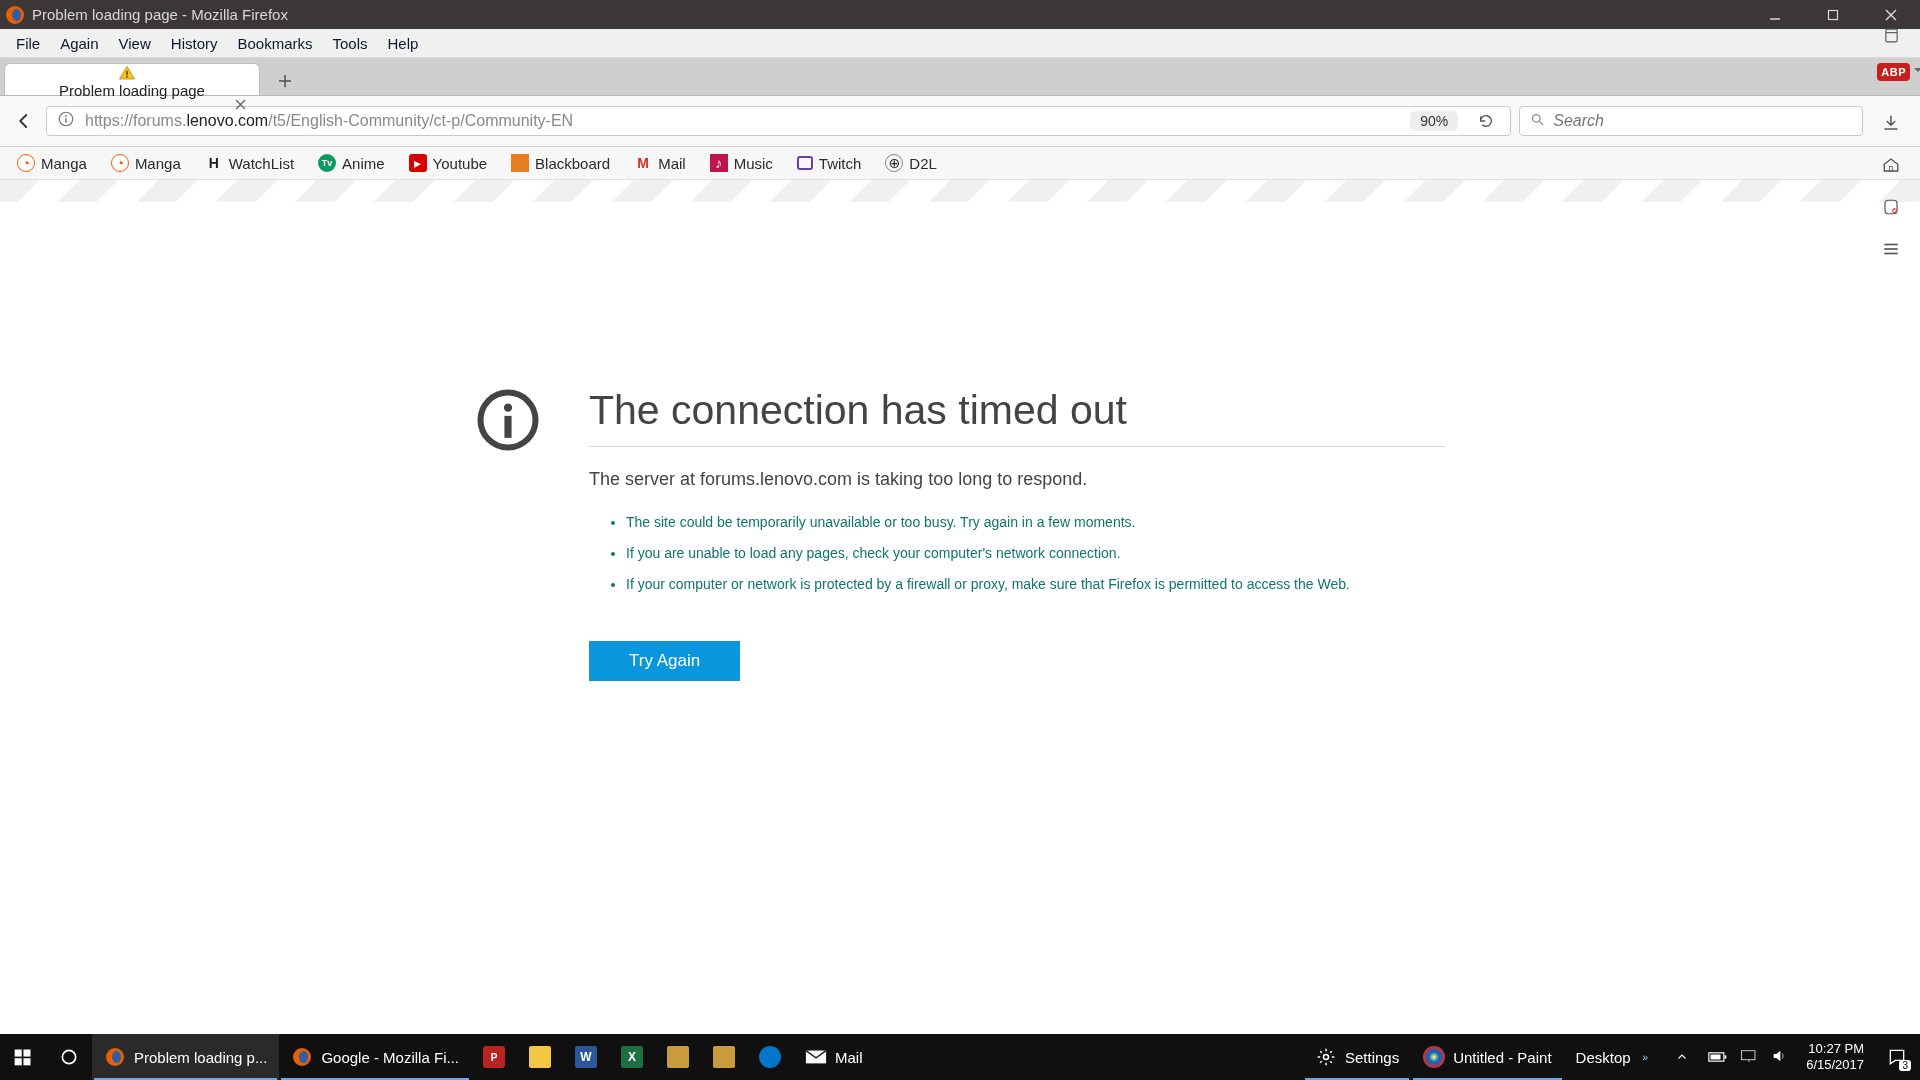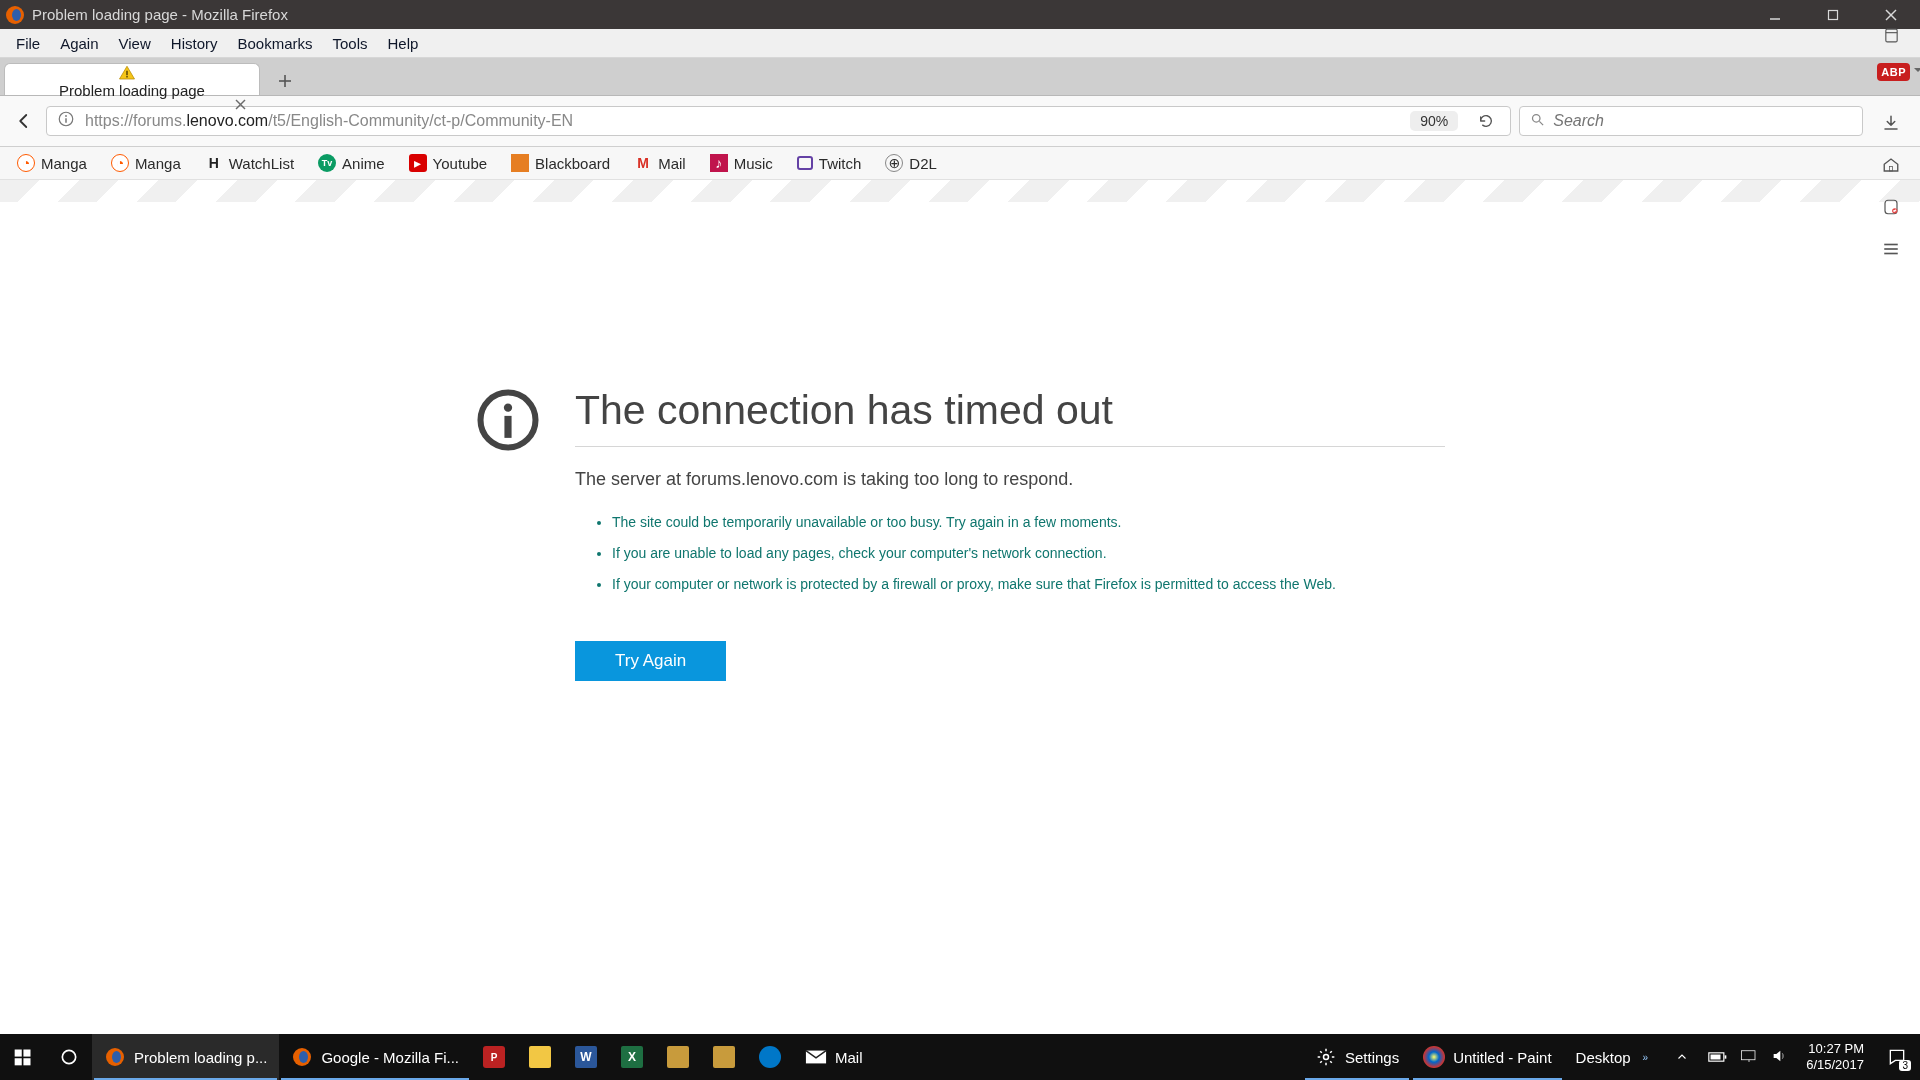--- a/index.html
+++ b/index.html
@@ -45,21 +45,21 @@
   .bmbar { height:33px; background:#f7f7f7; border-bottom:1px solid #e1e1e1; display:flex; align-items:center; padding-left:10px; gap:10px; font-size:15px; color:#2b2b2b; }
   .bm { display:flex; align-items:center; gap:6px; padding:4px 7px; border-radius:3px; cursor:default; }
   .bm-icon { width:18px; height:18px; display:flex; align-items:center; justify-content:center; font-size:14px; }
 
   
   .hazard { height:22px; background:
       repeating-linear-gradient(135deg,#f0f0f0 0 28px,#ffffff 28px 56px); }
 
   
   .page { background:#fff; padding-top:185px; display:flex; justify-content:center; }
-  .errorbox { width:970px; display:flex; gap:34px; }
+  .errorbox { width:970px; display:flex; gap:48px; }
   .big-info { flex:0 0 auto; }
   .body { flex:1; color:#4a4a4a; }
   h1.err-title { font-size:41px; font-weight:300; color:#444; border-bottom:1px solid #d6d6d6; padding-bottom:12px; margin-bottom:22px; }
   .subtext { font-size:18px; color:#444; margin-bottom:22px; }
   ul.tips { list-style:disc; padding-left:22px; }
   ul.tips li { font-size:14px; color:#0f766e; line-height:1.5; margin-bottom:10px;margin-left:15px; }
   .tryagain { margin-top:36px; background:#0996dd; color:#fff; border:none; font-size:17px; padding:10px 40px; cursor:pointer; }
 
   
   .taskbar { position:fixed; left:0; right:0; bottom:0; height:46px; background:#101010; color:#fff; display:flex; align-items:center; font-size:15px; }

